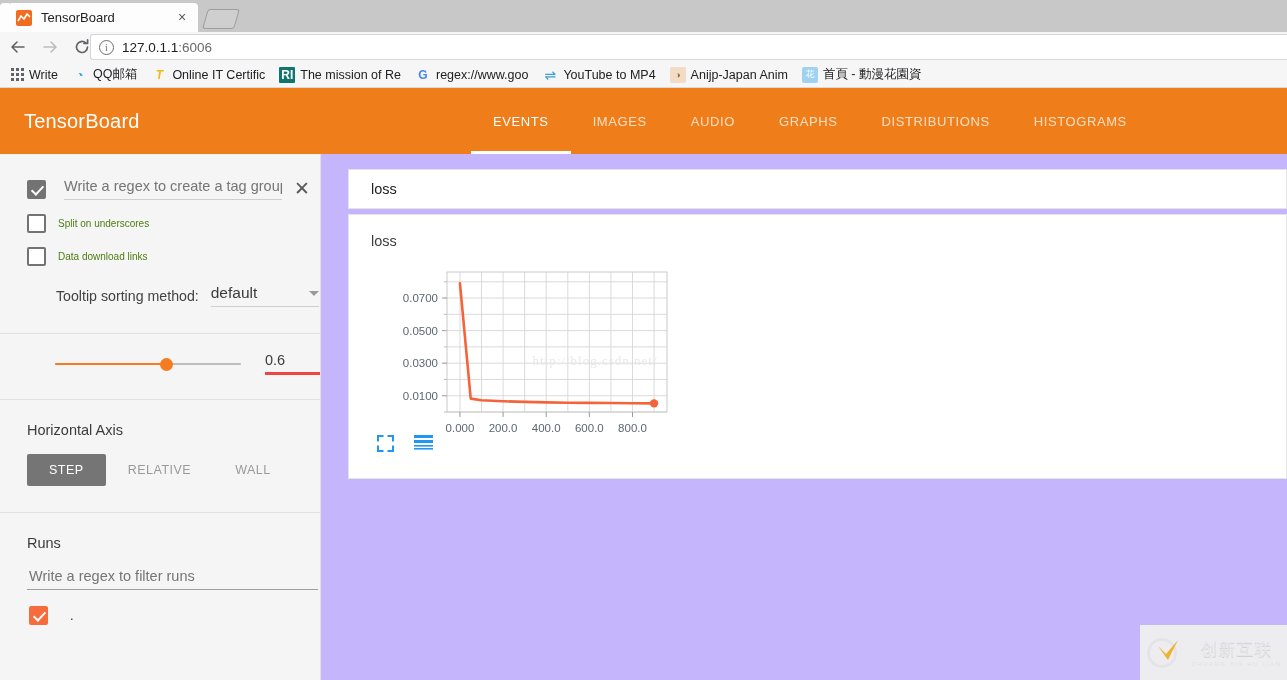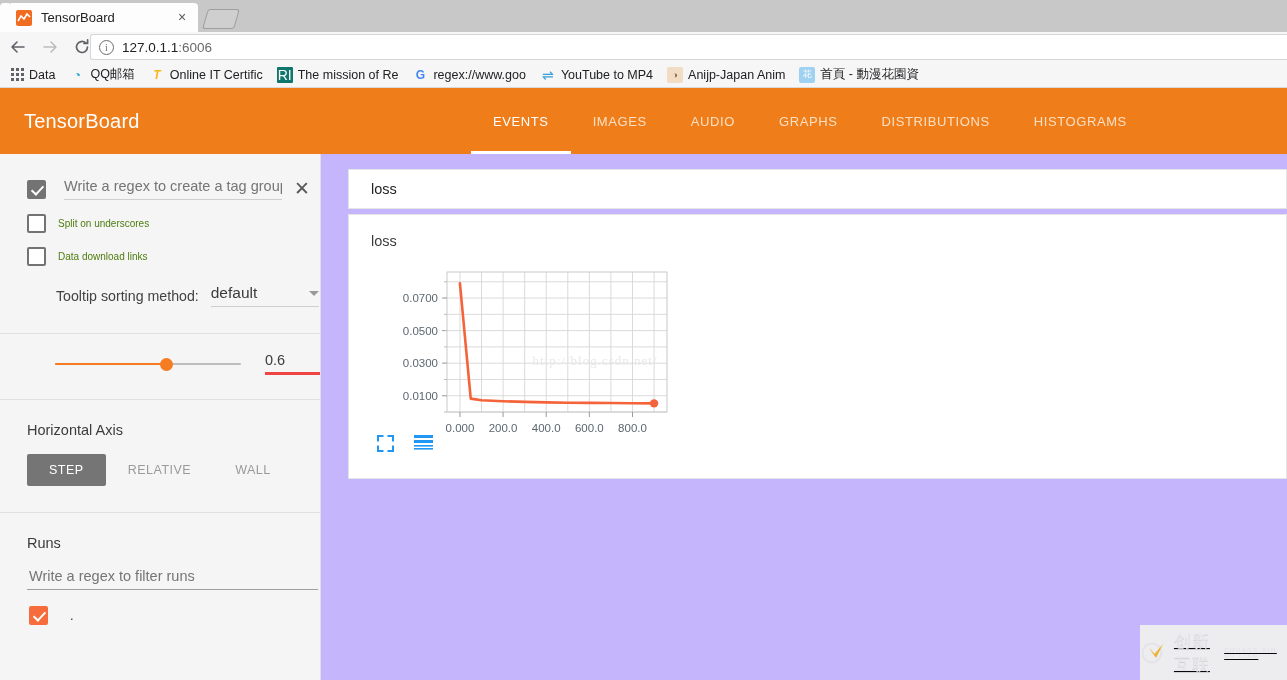--- a/index.html
+++ b/index.html
@@ -227,21 +227,21 @@
   .plotwrap { position: absolute; left: 40px; top: 45px; width: 340px; height: 190px; }
 
   .card-icons { position: absolute; left: 28px; bottom: 22px; display: flex; gap: 20px; }
   .cicon { cursor: pointer; }
 
   .watermark-logo {
     position: absolute; right: 0px; bottom: 0px; width: 147px; height: 55px;
     background: #f0f0f0; display: flex; align-items: center;
     justify-content: center; gap: 6px; opacity: .95;
   }
-  .wm-text { display: flex; align-items: center; text-decoration: underline; }
+  .wm-text { display: flex; flex-direction: column; align-items: center; }
   .wm-cn { font-size: 17px; color: #e9e9e9; letter-spacing: 1px;
     text-shadow: 0 1px 0 #d2d2d2; }
   .wm-py { font-size: 6px; color: #e2e2e2; letter-spacing: 1.5px; }
 </style>
 </head>
 <body>
 
 <div id="app">
 
   <div class="tabstrip">
@@ -291,32 +291,32 @@
             <i></i>
             <i></i>
             <i></i>
             <i></i>
             <i></i>
             <i></i>
             <i></i>
             <i></i>
           </span>
       </span>
-      <span>Data</span>
+      <span>Write</span>
     </div>
     <div class="bm">
       <span class="bm-ico" style="color:#2aa3d6">◔</span>
       <span>QQ邮箱</span>
     </div>
     <div class="bm">
       <span class="bm-ico" style="color:#f5b81c;font-weight:bold;font-style:italic">T</span>
       <span>Online IT Certific</span>
     </div>
     <div class="bm">
-      <span class="bm-ico" style="background:#0f766e;color:#fff;font-size:14px;font-weight:normal;border-radius:1px">RI</span>
+      <span class="bm-ico" style="background:#0f766e;color:#fff;font-size:12px;font-weight:bold;border-radius:1px">RI</span>
       <span>The mission of Re</span>
     </div>
     <div class="bm">
       <span class="bm-ico" style="color:#4285f4;font-weight:bold">G</span>
       <span>regex://www.goo</span>
     </div>
     <div class="bm">
       <span class="bm-ico" style="color:#3aa0d8;font-size:14px">⇌</span>
       <span>YouTube to MP4</span>
     </div>

